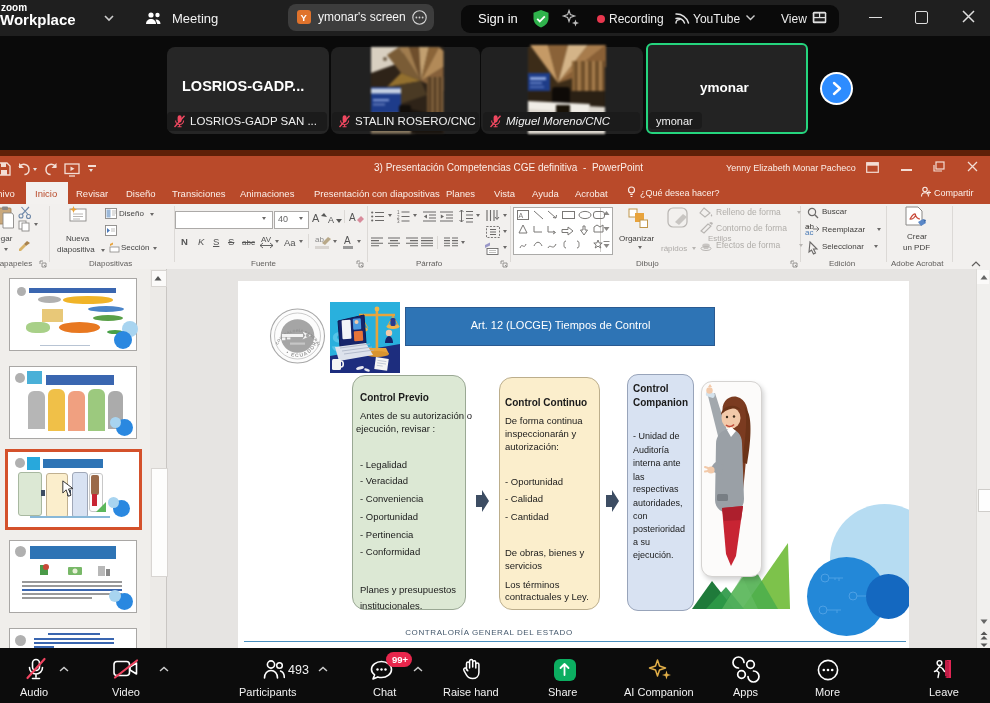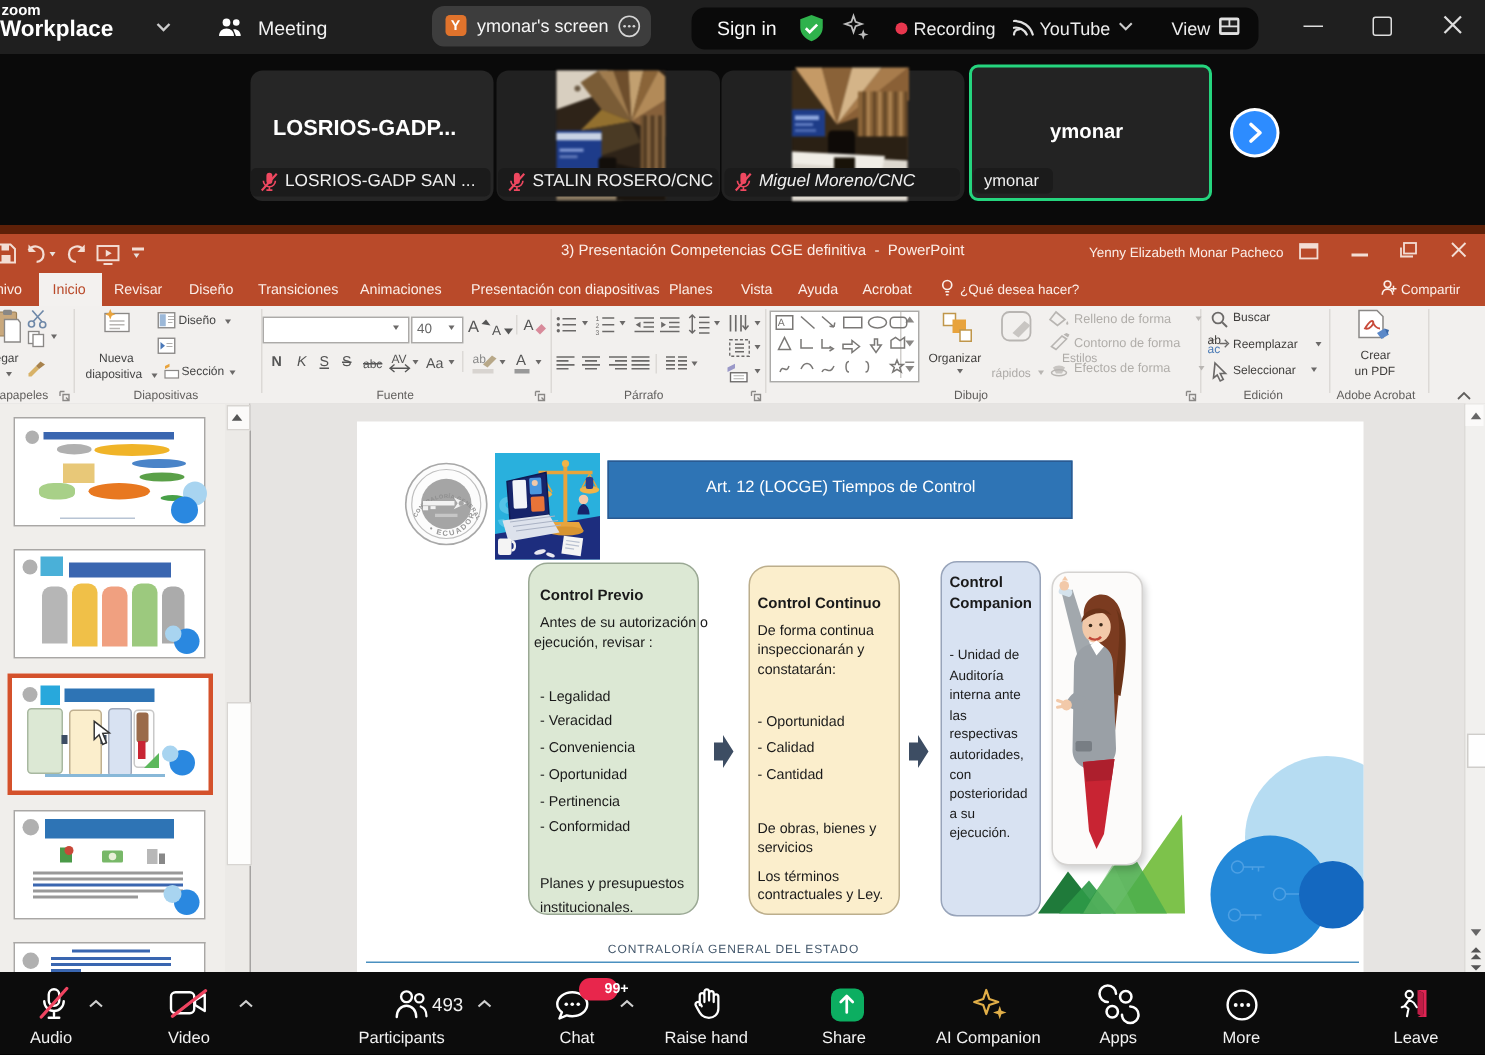--- a/index.html
+++ b/index.html
@@ -774,21 +774,21 @@
 <div class="t" style="left:122px;top:194.4px;font-size:9.5px;color:#1a1a1a;">- Veracidad</div>
 <div class="t" style="left:122px;top:212.1px;font-size:9.5px;color:#1a1a1a;">- Conveniencia</div>
 <div class="t" style="left:122px;top:230.0px;font-size:9.5px;color:#1a1a1a;">- Oportunidad</div>
 <div class="t" style="left:122px;top:248.2px;font-size:9.5px;color:#1a1a1a;">- Pertinencia</div>
 <div class="t" style="left:122px;top:265.4px;font-size:9.5px;color:#1a1a1a;">- Conformidad</div>
 <div class="t" style="left:122px;top:303.4px;font-size:9.5px;color:#1a1a1a;">Planes y presupuestos</div>
 <div class="t" style="left:122px;top:319.2px;font-size:9.5px;color:#1a1a1a;">institucionales.</div>
 <div class="t" style="left:267px;top:115.8px;font-size:10px;font-weight:700;color:#1a1a1a;">Control Continuo</div>
 <div class="t" style="left:267px;top:133.8px;font-size:9.5px;color:#1a1a1a;">De forma continua</div>
 <div class="t" style="left:267px;top:147.1px;font-size:9.5px;color:#1a1a1a;">inspeccionarán y</div>
-<div class="t" style="left:267px;top:159.6px;font-size:9.5px;color:#1a1a1a;">constatarán:</div>
+<div class="t" style="left:267px;top:159.6px;font-size:9.5px;color:#1a1a1a;">autorización:</div>
 <div class="t" style="left:267px;top:195.1px;font-size:9.5px;color:#1a1a1a;">- Oportunidad</div>
 <div class="t" style="left:267px;top:212.3px;font-size:9.5px;color:#1a1a1a;">- Calidad</div>
 <div class="t" style="left:267px;top:229.9px;font-size:9.5px;color:#1a1a1a;">- Cantidad</div>
 <div class="t" style="left:267px;top:266.3px;font-size:9.5px;color:#1a1a1a;">De obras, bienes y</div>
 <div class="t" style="left:267px;top:278.7px;font-size:9.5px;color:#1a1a1a;">servicios</div>
 <div class="t" style="left:267px;top:297.6px;font-size:9.5px;color:#1a1a1a;">Los términos</div>
 <div class="t" style="left:267px;top:310.2px;font-size:9.5px;color:#1a1a1a;">contractuales y Ley.</div>
 <div class="t" style="left:395px;top:101.5px;font-size:10px;font-weight:700;color:#1a1a1a;">Control</div>
 <div class="t" style="left:395px;top:115.5px;font-size:10px;font-weight:700;color:#1a1a1a;">Companion</div>
 <div class="t" style="left:395px;top:150.2px;font-size:9px;color:#1a1a1a;">- Unidad de</div>
@@ -838,21 +838,21 @@
   </svg>
 <div class="t" style="left:239px;top:685.5px;font-size:11px;color:#f2f2f2;">Participants</div>
 
 <svg style="left:370px;top:660px;" width="23" height="20" viewBox="0 0 23 20">
     <path d="M11.5 1.5c5.5 0 10 3.6 10 8s-4.5 8-10 8c-1.3 0-2.6-.2-3.7-.6L3 19l1.6-4.2c-2-1.5-3.1-3.4-3.1-5.3 0-4.4 4.5-8 10-8z" fill="none" stroke="#fff" stroke-width="1.6" stroke-linejoin="round"></path>
     <circle cx="7.5" cy="9.5" r="1.2" fill="#fff"></circle>
     <circle cx="11.5" cy="9.5" r="1.2" fill="#fff"></circle>
     <circle cx="15.5" cy="9.5" r="1.2" fill="#fff"></circle>
   </svg>
 <div class="ab" style="left:386px;top:651.5px;width:26px;height:15px;background:#e8264c;border-radius:8px;"></div>
-<div class="t" style="left:391px;top:654px;font-size:9.5px;font-weight:700;color:#fff;padding-left:12px;">99+</div>
+<div class="t" style="left:380px;top:654px;font-size:9.5px;font-weight:700;color:#fff;padding-left:12px;">99+</div>
 <svg style="left:413px;top:666px;" width="10" height="6" viewBox="0 0 10 6">
     <path d="M1 5l4-3.5L9 5" stroke="#cfcfcf" stroke-width="1.4" fill="none"></path>
   </svg>
 <div class="t" style="left:373px;top:685.5px;font-size:11px;color:#f2f2f2;">Chat</div>
 
 <svg style="left:462px;top:658px;" width="19" height="22" viewBox="0 0 19 22">
     <path d="M4.5 12V5.8c0-1 .7-1.7 1.6-1.7.8 0 1.5.7 1.5 1.7V10M7.6 9V3.2c0-1 .7-1.7 1.6-1.7.8 0 1.5.7 1.5 1.7V9M10.7 9V4.4c0-1 .7-1.7 1.6-1.7.8 0 1.5.7 1.5 1.7V10M13.8 10V6.6c0-1 .7-1.7 1.6-1.7.8 0 1.5.7 1.5 1.7v7.9c0 3.6-2.7 6-6.3 6-3 0-4.7-1-6.2-3.6L2 12.6c-.5-.9-.3-1.9.5-2.4.7-.4 1.6-.2 2.1.6l1.2 2" fill="none" stroke="#fff" stroke-width="1.5" stroke-linecap="round" stroke-linejoin="round"></path>
   </svg>
 <div class="t" style="left:443px;top:685.5px;font-size:11px;color:#f2f2f2;">Raise hand</div>
 

